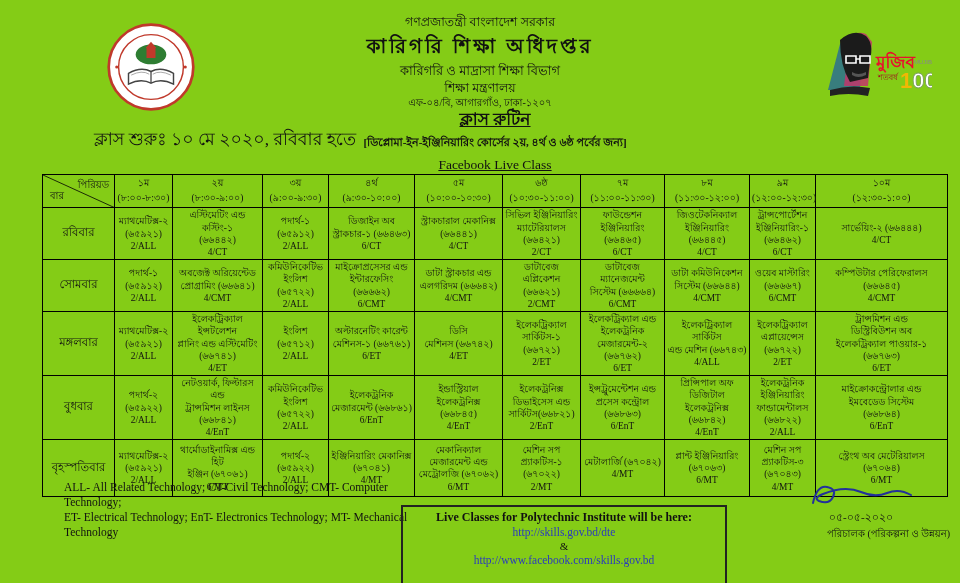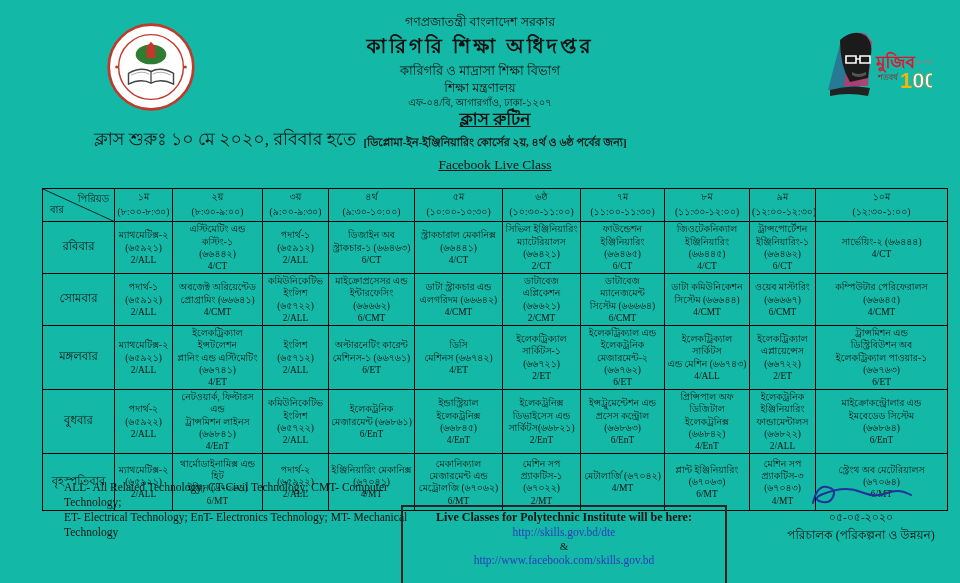--- a/index.html
+++ b/index.html
@@ -1,16 +1,16 @@
 <!DOCTYPE html>
 <html style="--link: #2b3bbf;"><head>
 <meta charset="utf-8">
 <style>
   html,body{margin:0;padding:0;background:#ececec;}
-  .page{position:relative;width:960px;height:583px;background:#14b8a6;overflow:hidden;
+  .page{position:relative;width:960px;height:583px;background:#84cc16;overflow:hidden;
         font-family:"Liberation Serif","DejaVu Serif",serif;color:#111;}
 
   
   .gov-header{position:absolute;top:14px;left:200px;width:560px;text-align:center;line-height:1.3;}
   .gh-line1{font-size:12.5px;}
   .gh-line2{font-size:20px;font-weight:bold;letter-spacing:3px;margin:3px 0 4px;}
   .gh-line3{font-size:13px;}
   .gh-line4{font-size:12.5px;}
   .gh-line5{font-size:10px;}
 
@@ -20,21 +20,21 @@
   
   .class-start{position:absolute;left:94px;top:126px;font-size:17.5px;font-weight:normal;}
   .routine-title{position:absolute;left:330px;top:106px;width:330px;text-align:center;
                  font-size:17px;font-weight:bold;text-decoration:underline;}
   .routine-scope{position:absolute;left:300px;top:134px;width:390px;text-align:center;
                  font-size:11px;font-weight:bold;}
   .fb-live{position:absolute;left:330px;top:157px;width:330px;text-align:center;
            font-size:13.5px;font-weight:normal;text-decoration:underline;}
 
   
-  .routine-table{position:absolute;left:42px;top:188px;width:905px;border-collapse:collapse;table-layout:fixed;border-radius:29px;}
+  .routine-table{position:absolute;left:42px;top:174px;width:905px;border-collapse:collapse;table-layout:fixed;border-radius:29px;}
   .routine-table th,.routine-table td{border:1px solid #000;padding:1px 2px;text-align:center;
       vertical-align:middle;font-weight:normal;}
   .routine-table thead tr{height:32px;}
   .routine-table tbody tr:nth-child(1){height:47px;}
   .routine-table tbody tr:nth-child(2){height:49px;}
   .routine-table tbody tr:nth-child(3){height:53px;}
   .routine-table tbody tr:nth-child(4){height:56px;}
   .routine-table tbody tr:nth-child(5){height:57px;}
   .period-cell{font-size:9.5px;line-height:1.6;}
   .day-cell{font-size:11.5px;}
@@ -48,21 +48,21 @@
   .legend{position:absolute;left:44px;top:480px;width:370px;font-size:11.5px;line-height:1.3;margin-left:20px;}
   .live-box{position:absolute;left:401px;top:505px;width:314px;border:2px solid #222;
             text-align:center;padding:3px 4px 23px;}
   .live-title{font-size:12px;font-weight:bold;line-height:1.25;}
   .live-link{display:block;font-size:11.5px;color:var(--link,#2b3bbf);text-decoration:none;line-height:1.3;}
   .live-amp{font-size:11px;line-height:1.2;}
   .sig-block{position:absolute;left:772px;top:477px;width:178px;text-align:center;line-height:1.5;}
   .sig-svg{display:block;margin:0 auto -2px;width:116px;height:34px;}
   .sig-date{font-size:11px;}
   .sig-name{font-size:12.5px;}
-  .sig-designation{font-size:12px;}
+  .sig-designation{font-size:10px;text-align:right;}
 </style>
 </head>
 <body>
 
 <div class="page">
 
   <svg class="dte-logo" viewBox="0 0 100 100">
     <circle cx="50" cy="50" r="47" fill="#fff" stroke="#c0392b" stroke-width="3"></circle>
     <circle cx="50" cy="50" r="36" fill="#fff" stroke="#c0392b" stroke-width="1.6"></circle>
     <circle cx="12" cy="50" r="1.8" fill="#c0392b"></circle>

